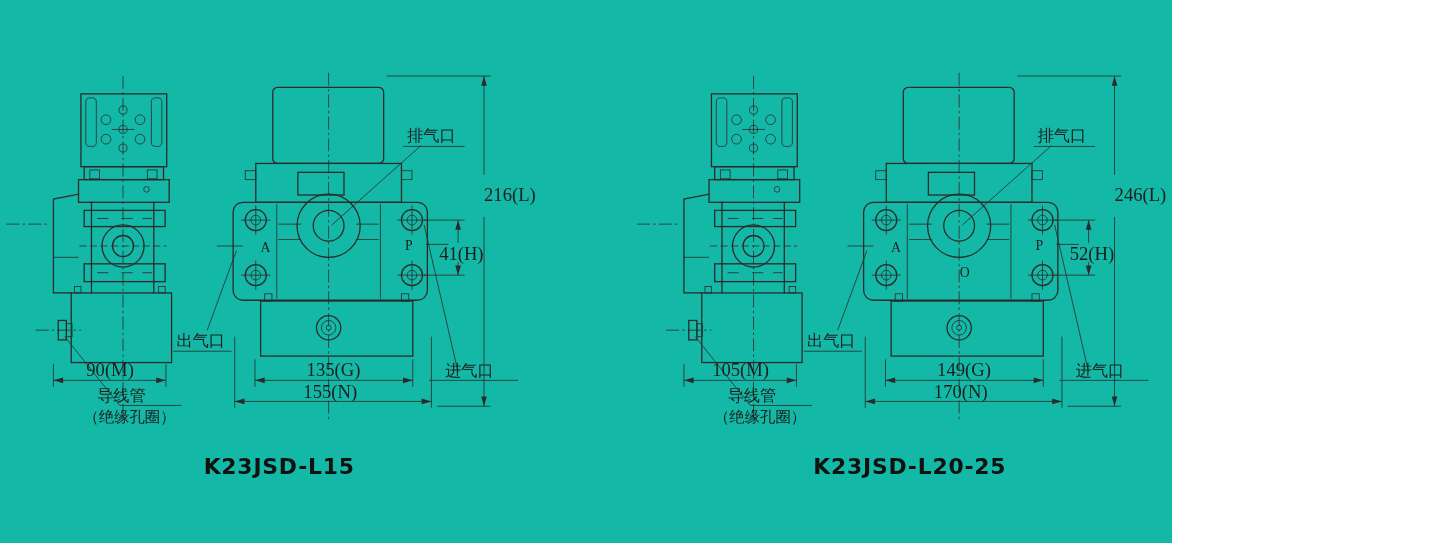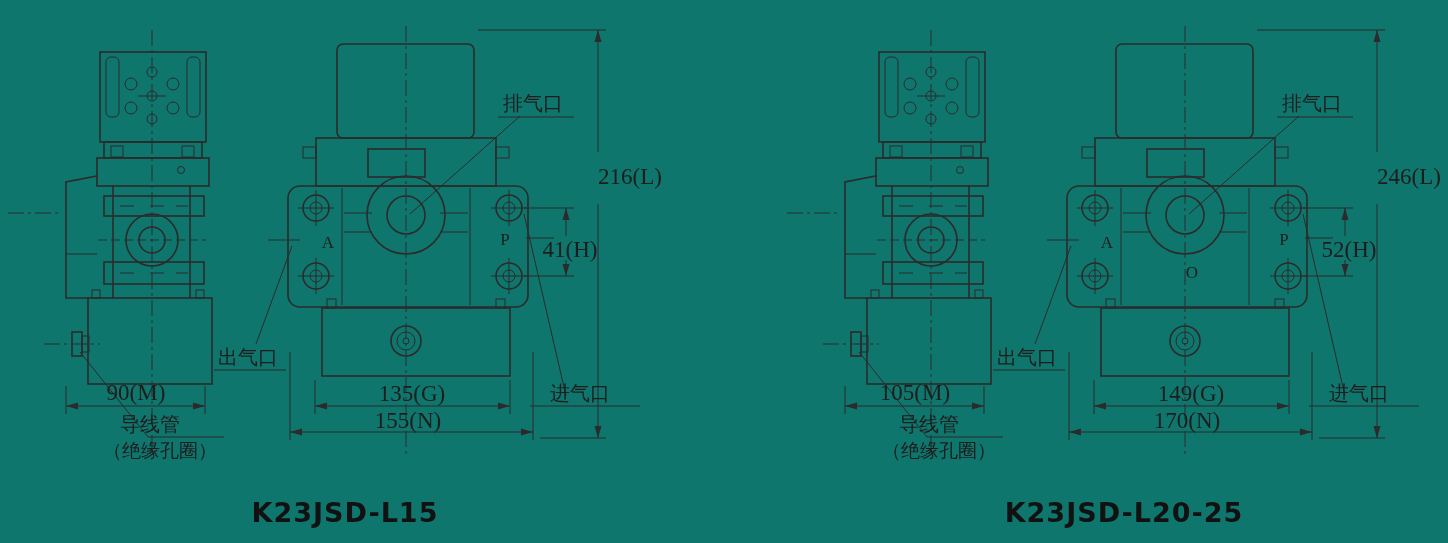--- a/index.html
+++ b/index.html
@@ -1,17 +1,17 @@
 <!DOCTYPE html>
 <html><head>
 <meta charset="utf-8">
 <style>
   html,body{margin:0;padding:0;background:#ffffff;}
   .stage{
-    position:relative;width:1448px;height:543px;background:#0f766e;
+    position:relative;width:1172px;height:543px;background:#14b8a6;
     font-family:"Liberation Serif", serif;display:flex;flex-direction:row;overflow:hidden;
   }
   svg{display:block;}
   .ln{stroke:#2b2b2b;stroke-width:1.6;fill:none;stroke-linecap:square;}
   .thin{stroke:#2b2b2b;stroke-width:1;fill:none;stroke-linecap:butt;}
   .cl{stroke:#2c2c2c;stroke-width:1;fill:none;stroke-dasharray:16 4 3 4;}
   .dash{stroke:#2c2c2c;stroke-width:1;fill:none;stroke-dasharray:9 4;}
   .ar{fill:#2b2b2b;stroke:none;}
   .dimtxt{font-family:"Liberation Serif", serif;font-size:23px;fill:#1d1d1d;}
   .cntxt{font-family:"Liberation Serif", serif;font-size:20px;fill:#1d1d1d;}

